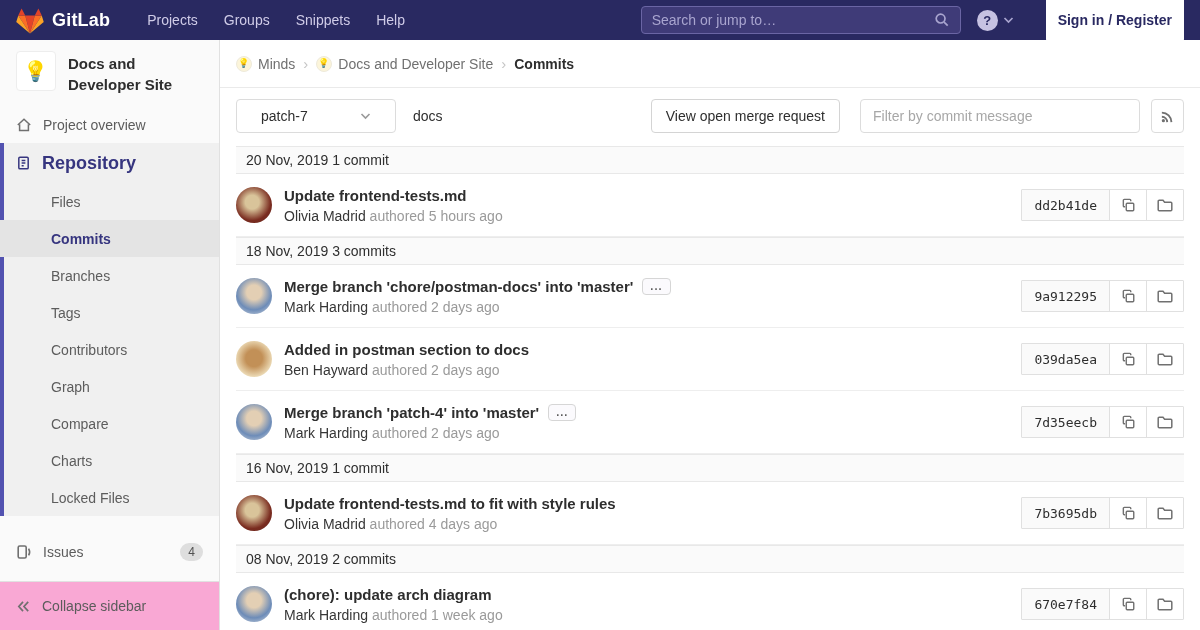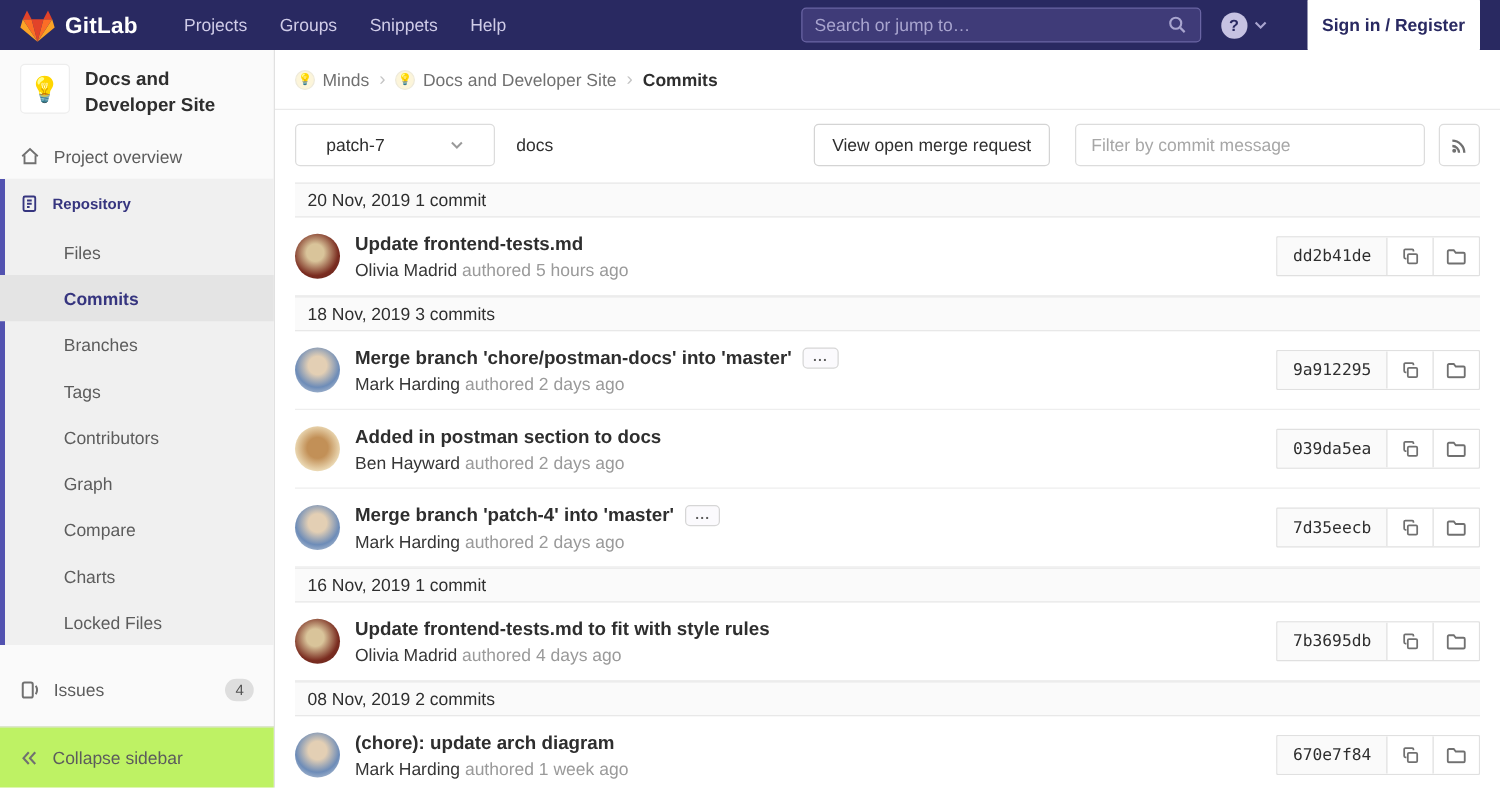--- a/index.html
+++ b/index.html
@@ -30,30 +30,30 @@
   .sidebar { position:absolute; top:40px; left:0; width:220px; height:590px;
     background:#fafafa; border-right:1px solid #e1e1e1; }
   .context-header { display:flex; gap:12px; padding:11px 16px 12px; align-items:flex-start; }
   .project-avatar { width:40px; height:40px; background:#fff; border:1px solid #ededed;
     border-radius:4px; display:flex; align-items:center; justify-content:center; font-size:20px; flex:none; }
   .project-title { font-size:15px; font-weight:bold; color:#2e2e2e; line-height:21px; padding-top:2px; }
   .side-item { height:36px; display:flex; align-items:center; gap:11px; padding:0 16px;
     color:#5c5c5c; font-size:14px; cursor:pointer; }
   .repo-section { background:#f0f0f0; box-shadow:inset 4px 0 0 #5252b0; }
   .repo-header { height:40px; display:flex; align-items:center; gap:11px; padding:0 16px;
-    color:#36357f; font-weight:bold; font-size:12px; cursor:pointer; }
+    color:#36357f; font-weight:bold; font-size:18px; cursor:pointer; }
   .repo-sub { height:37px; display:flex; align-items:center; padding:0 16px 0 51px;
     color:#5c5c5c; font-size:14px; cursor:pointer; }
   .repo-sub.active { background:#e4e4e4; color:#36357f; font-weight:bold; }
   .issues-row { height:44px; margin-top:14px; }
   .count-badge { margin-left:auto; background:#dedede; color:#525252; border-radius:10px;
     font-size:12px; padding:2px 8px; }
   .collapse-row { position:absolute; bottom:0; left:0; width:219px; height:49px;
     border-top:1px solid #e1e1e1; display:flex; align-items:center; gap:11px;
-    padding:0 16px; color:#5c5c5c; font-size:14px; cursor:pointer; background:#bef264; }
+    padding:0 16px; color:#5c5c5c; font-size:14px; cursor:pointer; background:#f9a8d4; }
 
   
   .main { position:absolute; top:40px; left:220px; width:980px; height:590px; background:#fff; overflow:hidden; }
   .breadcrumbs { height:48px; border-bottom:1px solid #eaeaea; display:flex;
     align-items:center; padding:0 16px; gap:8px; font-size:14px; color:#707070; }
   .crumb { display:flex; align-items:center; gap:6px; cursor:pointer; }
   .crumb-avatar { width:16px; height:16px; border-radius:50%; background:#fcf5da;
     border:1px solid #eeeadb; font-size:9px; line-height:1; display:flex; align-items:center; justify-content:center; flex:none; }
   .crumb-sep { color:#c5c5c5; font-size:15px; }
   .crumb-current { font-weight:bold; color:#2e2e2e; }

